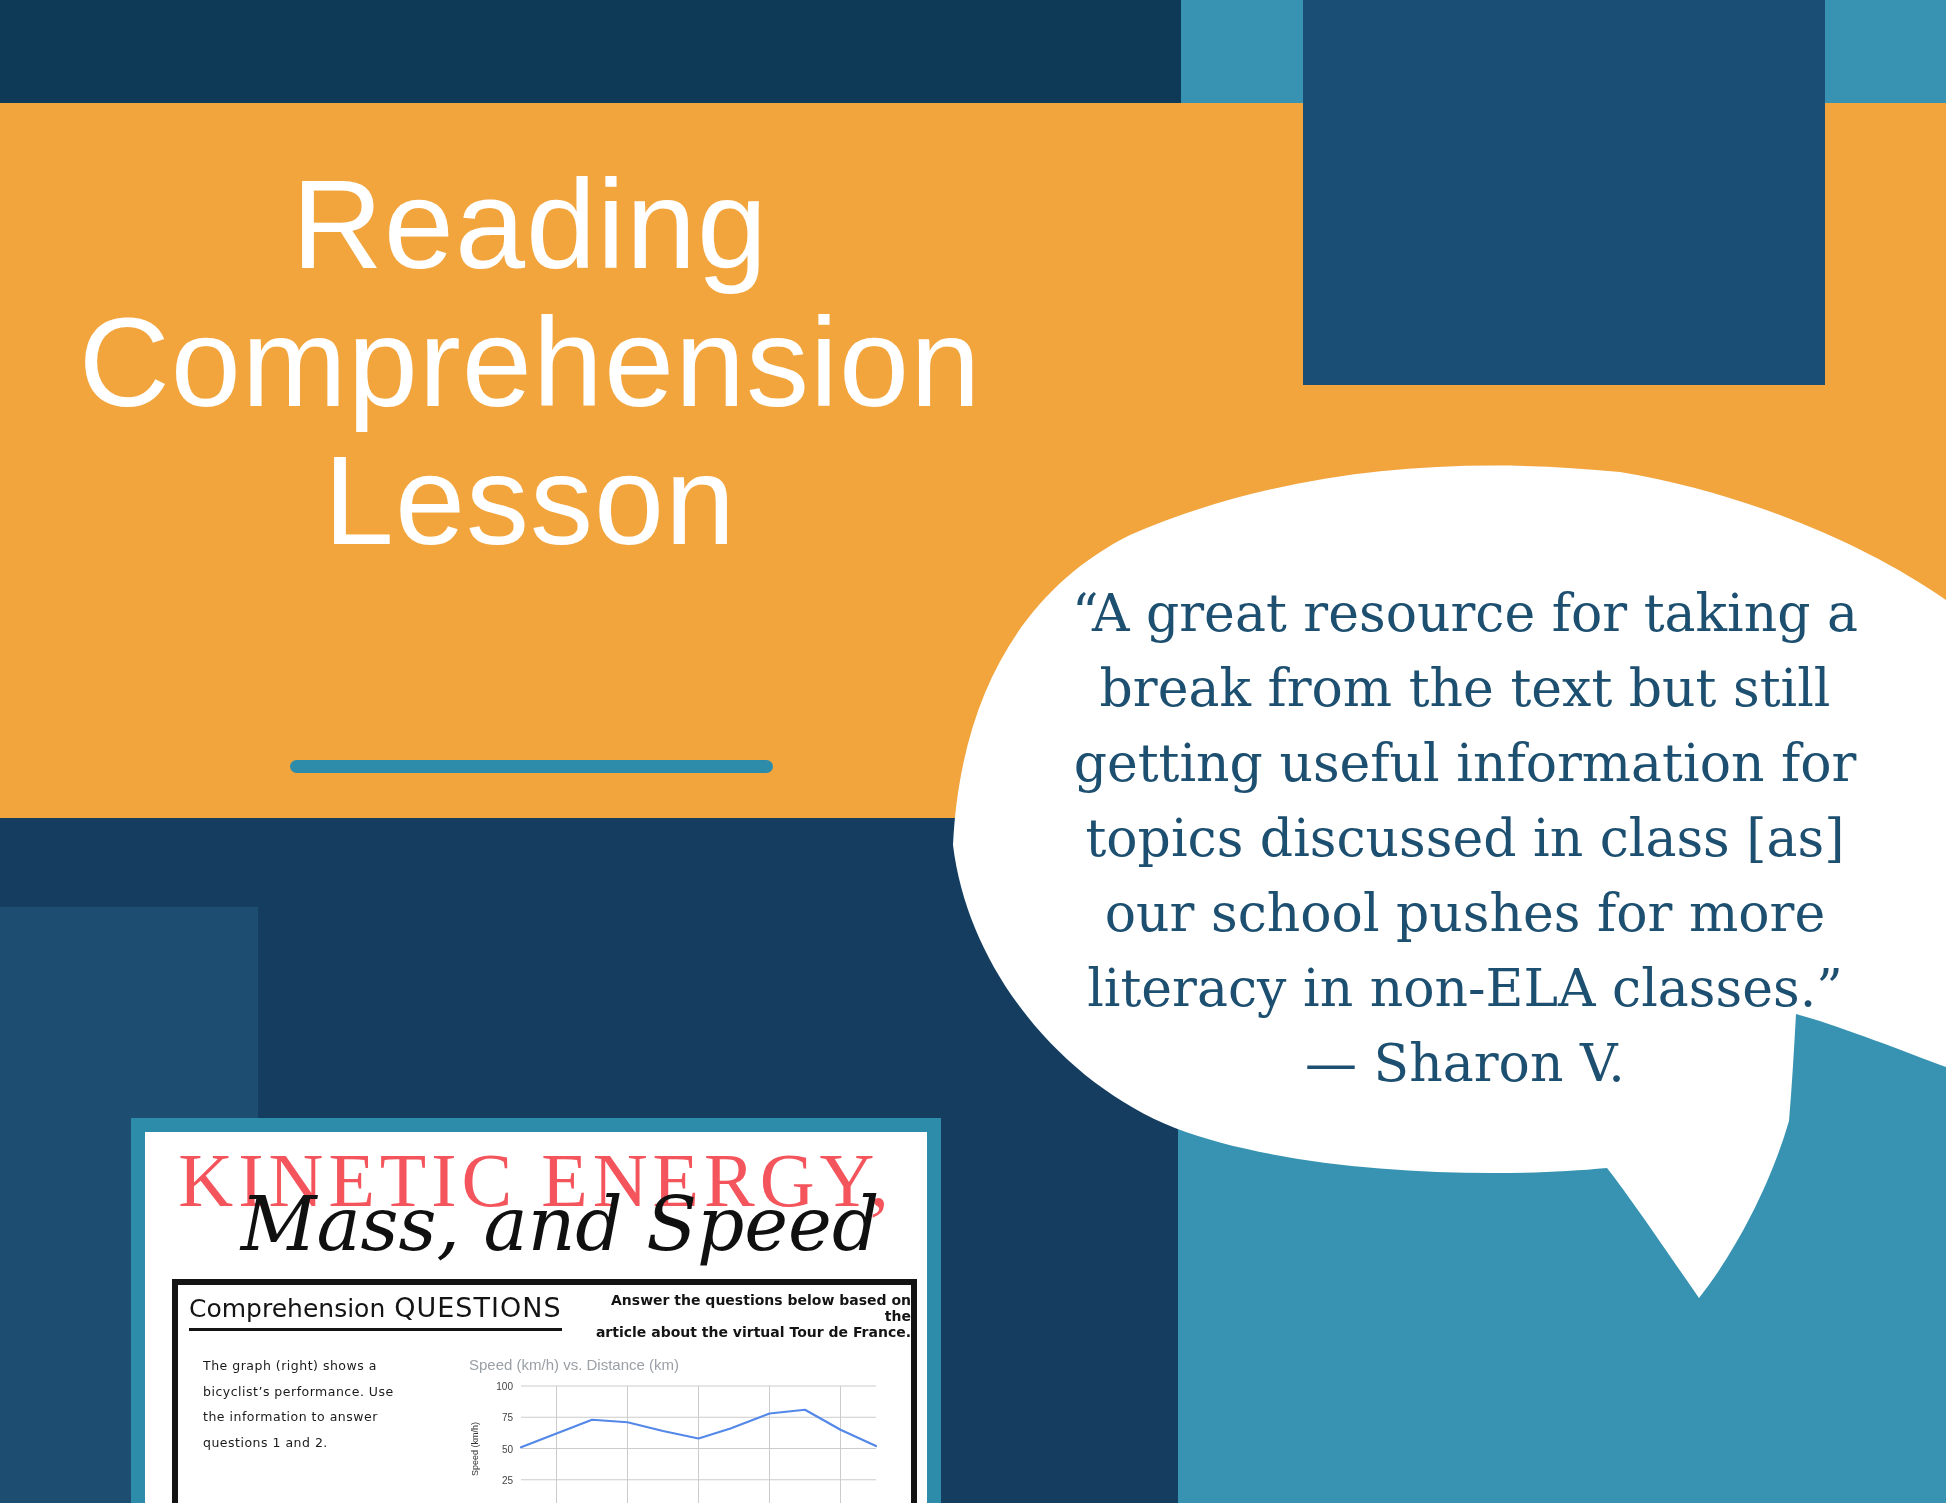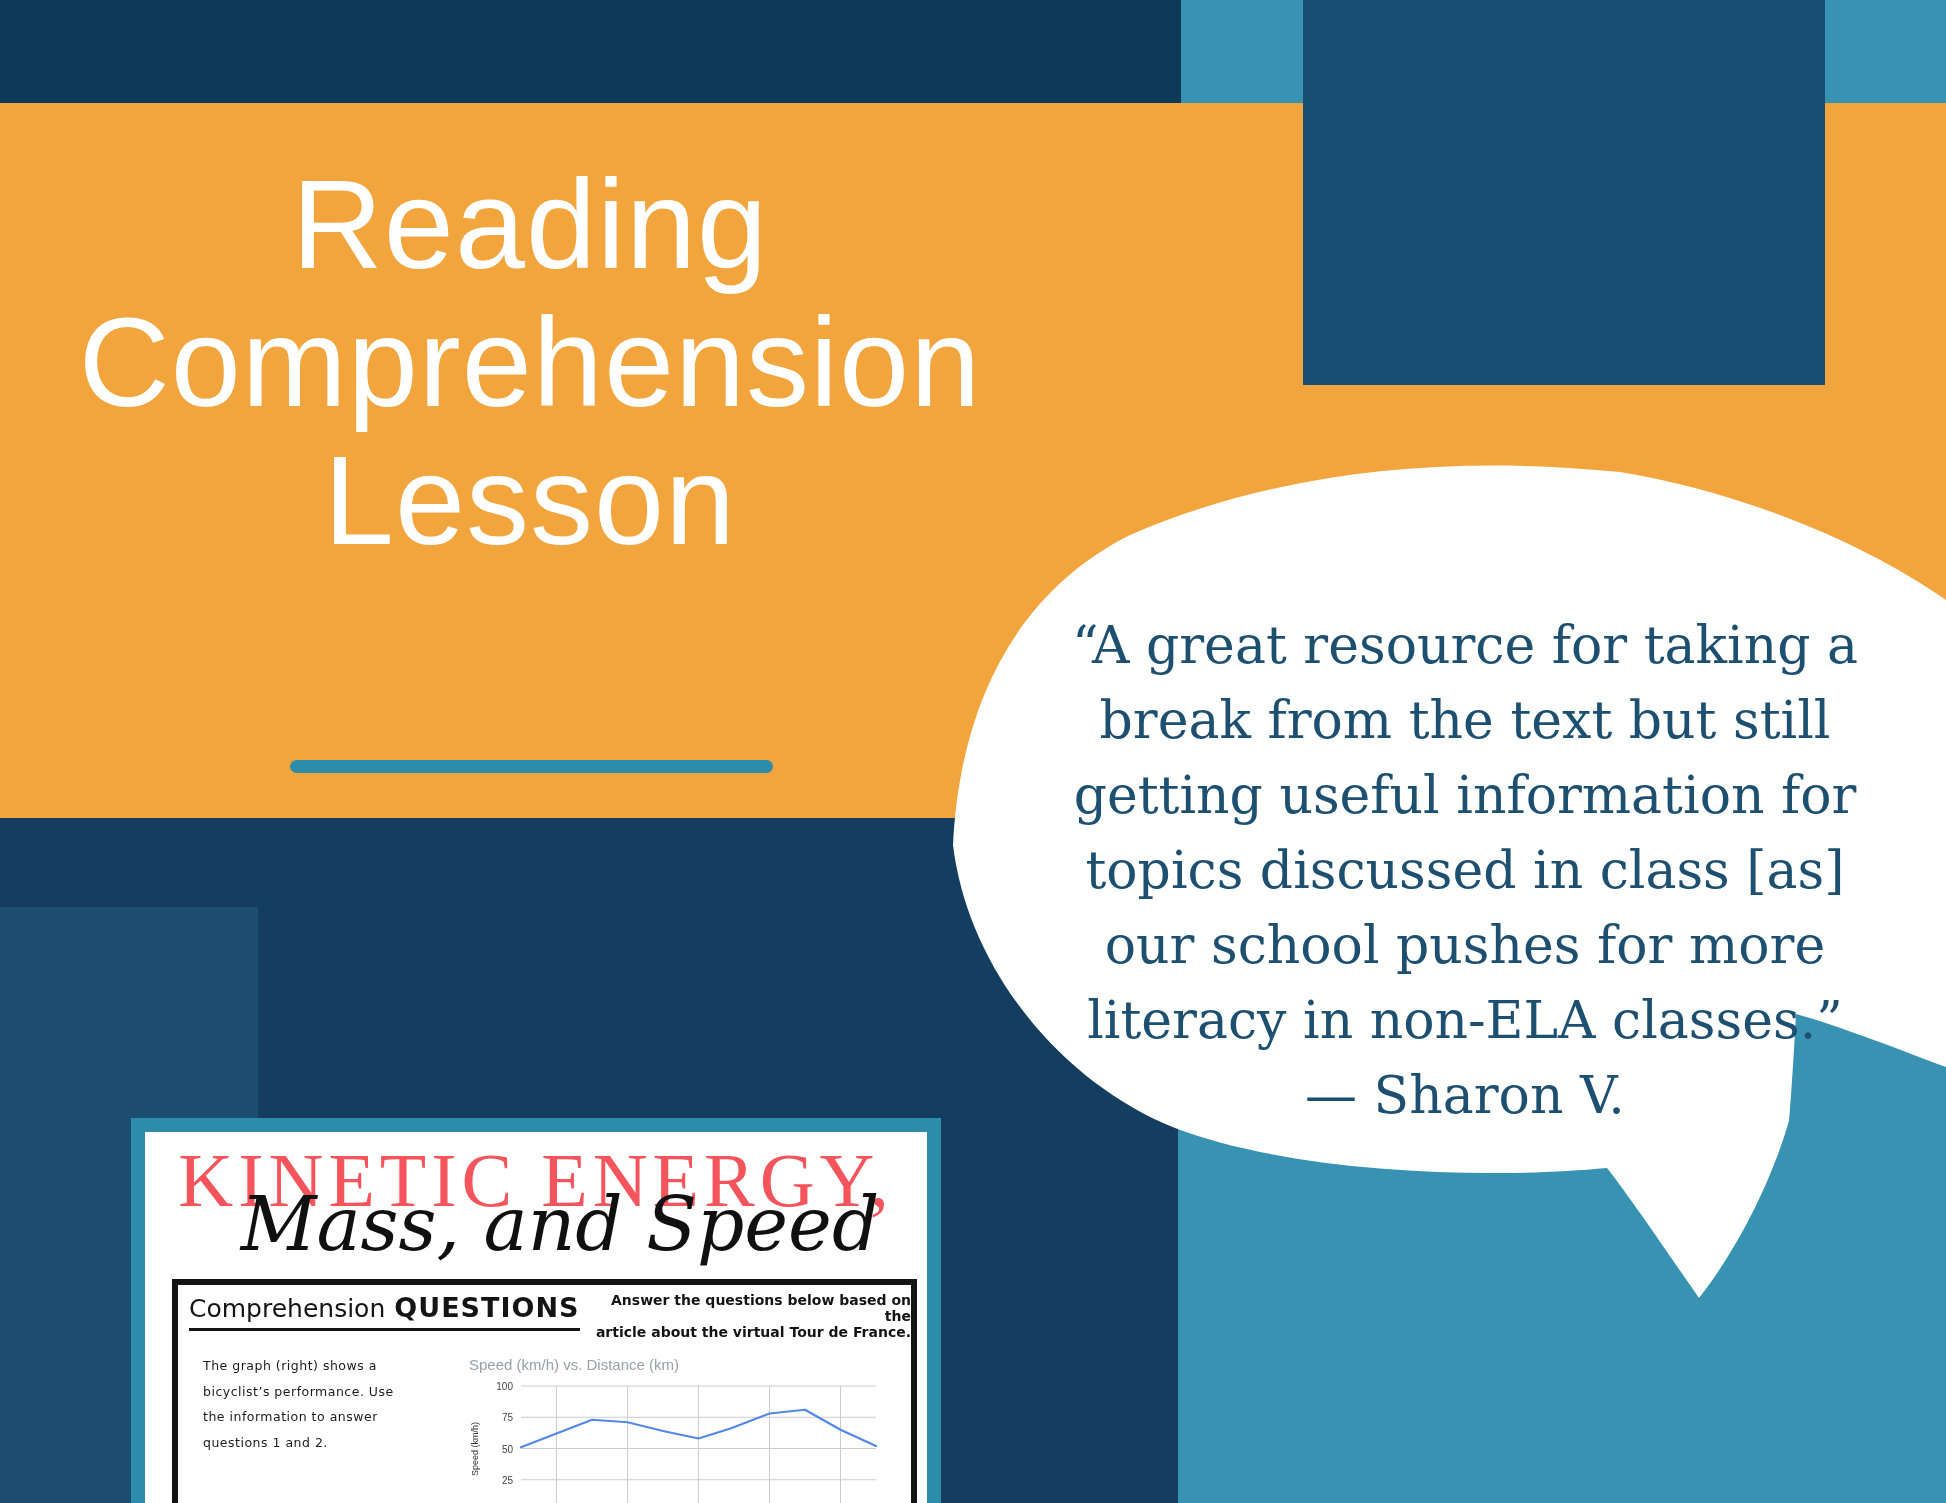--- a/index.html
+++ b/index.html
@@ -24,40 +24,40 @@
   .square-light{left:0;top:907px;width:258px;height:596px;background:var(--navy_square_light);}
 
   
   .hero-title{left:15px;top:156px;width:1030px;text-align:center;color:#fff;
     font-size:126px;line-height:138px;font-weight:400;letter-spacing:1px;z-index:3;}
   .hero-underline{left:290px;top:760px;width:483px;height:13px;border-radius:7px;
     background:var(--teal_underline);z-index:3;}
 
   
   .bubble-svg{left:0;top:0;width:1946px;height:1503px;z-index:2;}
-  .quote{left:985px;top:608px;width:960px;z-index:3;text-align:center;
+  .quote{left:985px;top:576px;width:960px;z-index:3;text-align:center;
     color:var(--quote_text);font-family:"DejaVu Serif",serif;
     font-size:52px;line-height:75px;}
 
   
   .worksheet{left:131px;top:1118px;width:810px;height:400px;background:#fff;
     border:14px solid var(--teal_underline);z-index:4;overflow:hidden;}
   .ws-red-title{position:absolute;left:0;top:10px;width:100%;text-align:center;
     color:var(--worksheet_red);font-family:"Liberation Serif",serif;
     font-size:76px;line-height:1;letter-spacing:5px;font-weight:400;}
   .ws-script{position:absolute;left:0;top:52px;width:100%;text-align:center;
     color:#101010;font-family:"DejaVu Serif",serif;font-style:italic;
     font-size:74px;line-height:1.1;z-index:2;margin-left:24px;}
   .ws-blackbox{position:absolute;left:27px;top:147px;width:745px;height:280px;
     border:6px solid var(--ink);z-index:1;}
   .ws-heading{position:absolute;left:44px;top:160px;color:var(--ink);
     font-family:"DejaVu Sans","Liberation Sans",sans-serif;
     border-bottom:3px solid var(--ink);padding-bottom:5px;z-index:2;}
   .ws-heading .h-reg{font-size:25px;font-weight:400;margin-right:9px;}
-  .ws-heading .h-bold{font-size:27px;font-weight:700;letter-spacing:1px;}
+  .ws-heading .h-bold{font-size:27px;font-weight:400;letter-spacing:1px;}
   .ws-note{position:absolute;left:436px;top:160px;width:330px;text-align:right;
     color:var(--ink);font-family:"DejaVu Sans","Liberation Sans",sans-serif;
     font-size:14px;line-height:16px;font-weight:700;z-index:2;}
   .ws-instructions{position:absolute;left:58px;top:221px;color:#1a1a1a;
     font-family:"DejaVu Sans","Liberation Sans",sans-serif;
     font-size:12.5px;line-height:25.5px;letter-spacing:0.5px;z-index:2;}
   .ws-chart{position:absolute;left:319px;top:222px;width:460px;height:163px;z-index:2;}
 </style>
 </head>
 <body>

